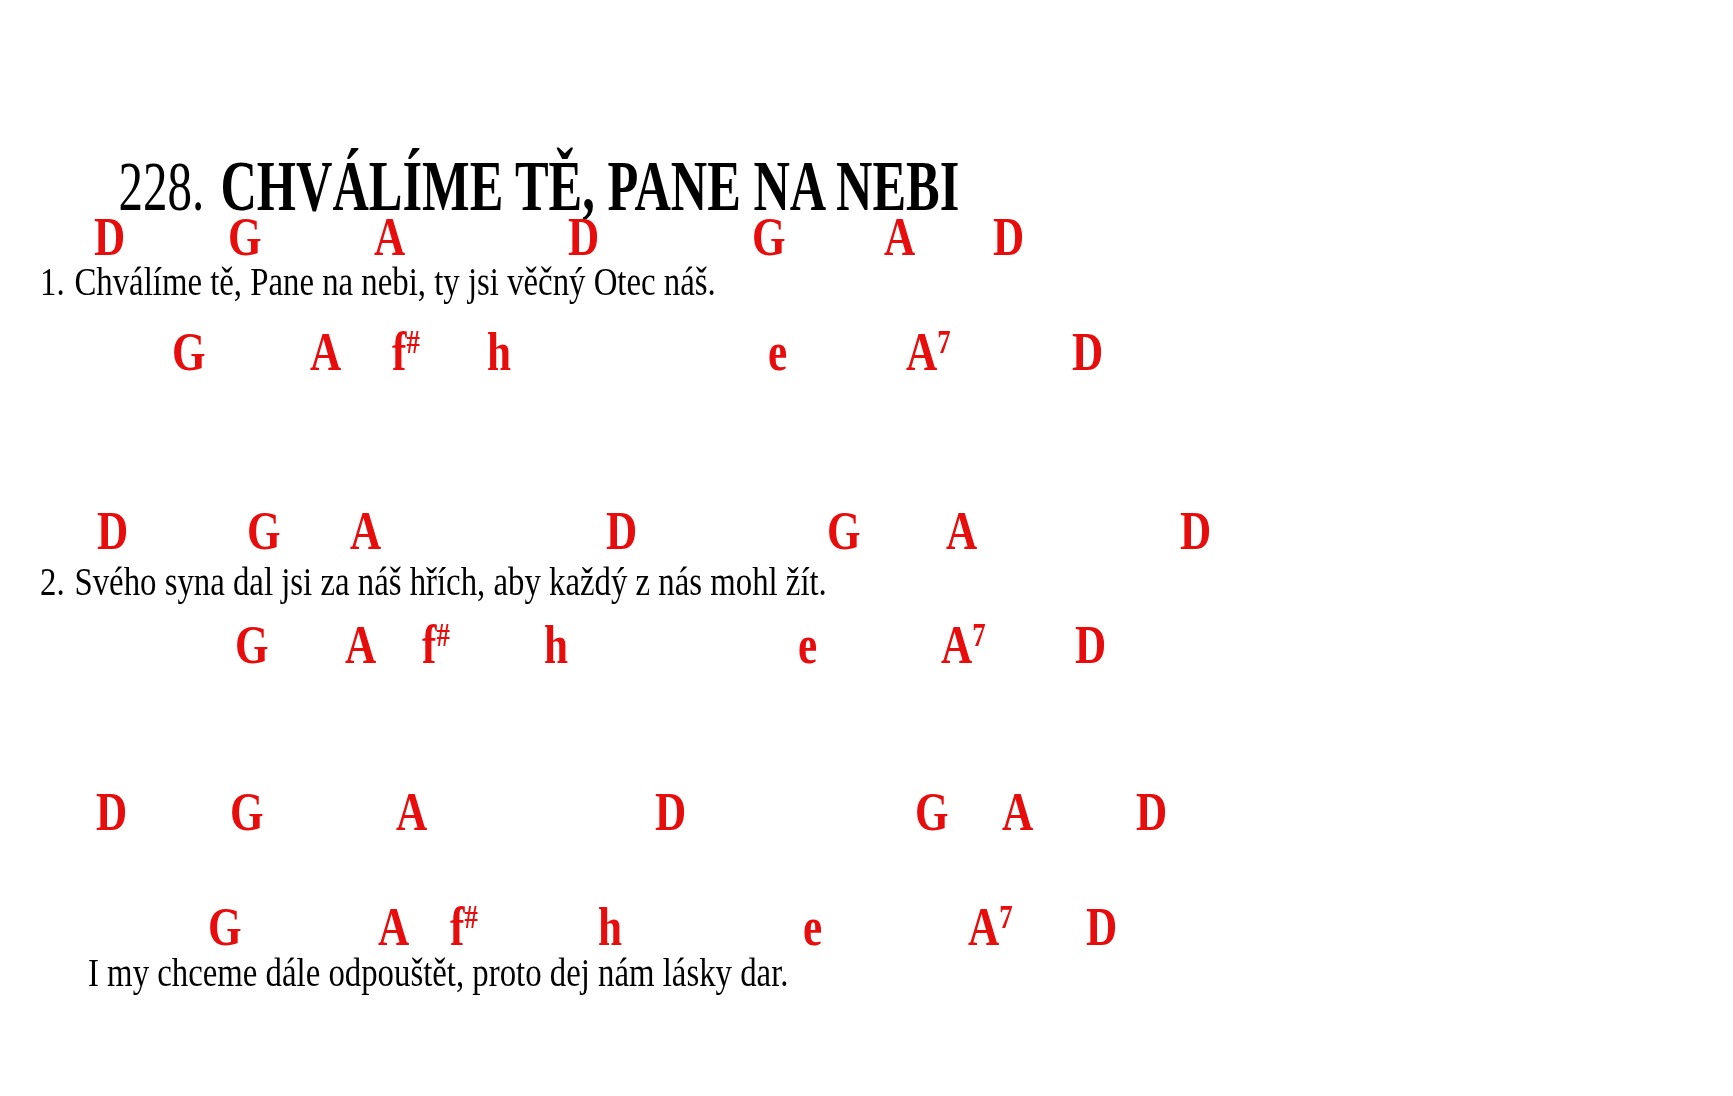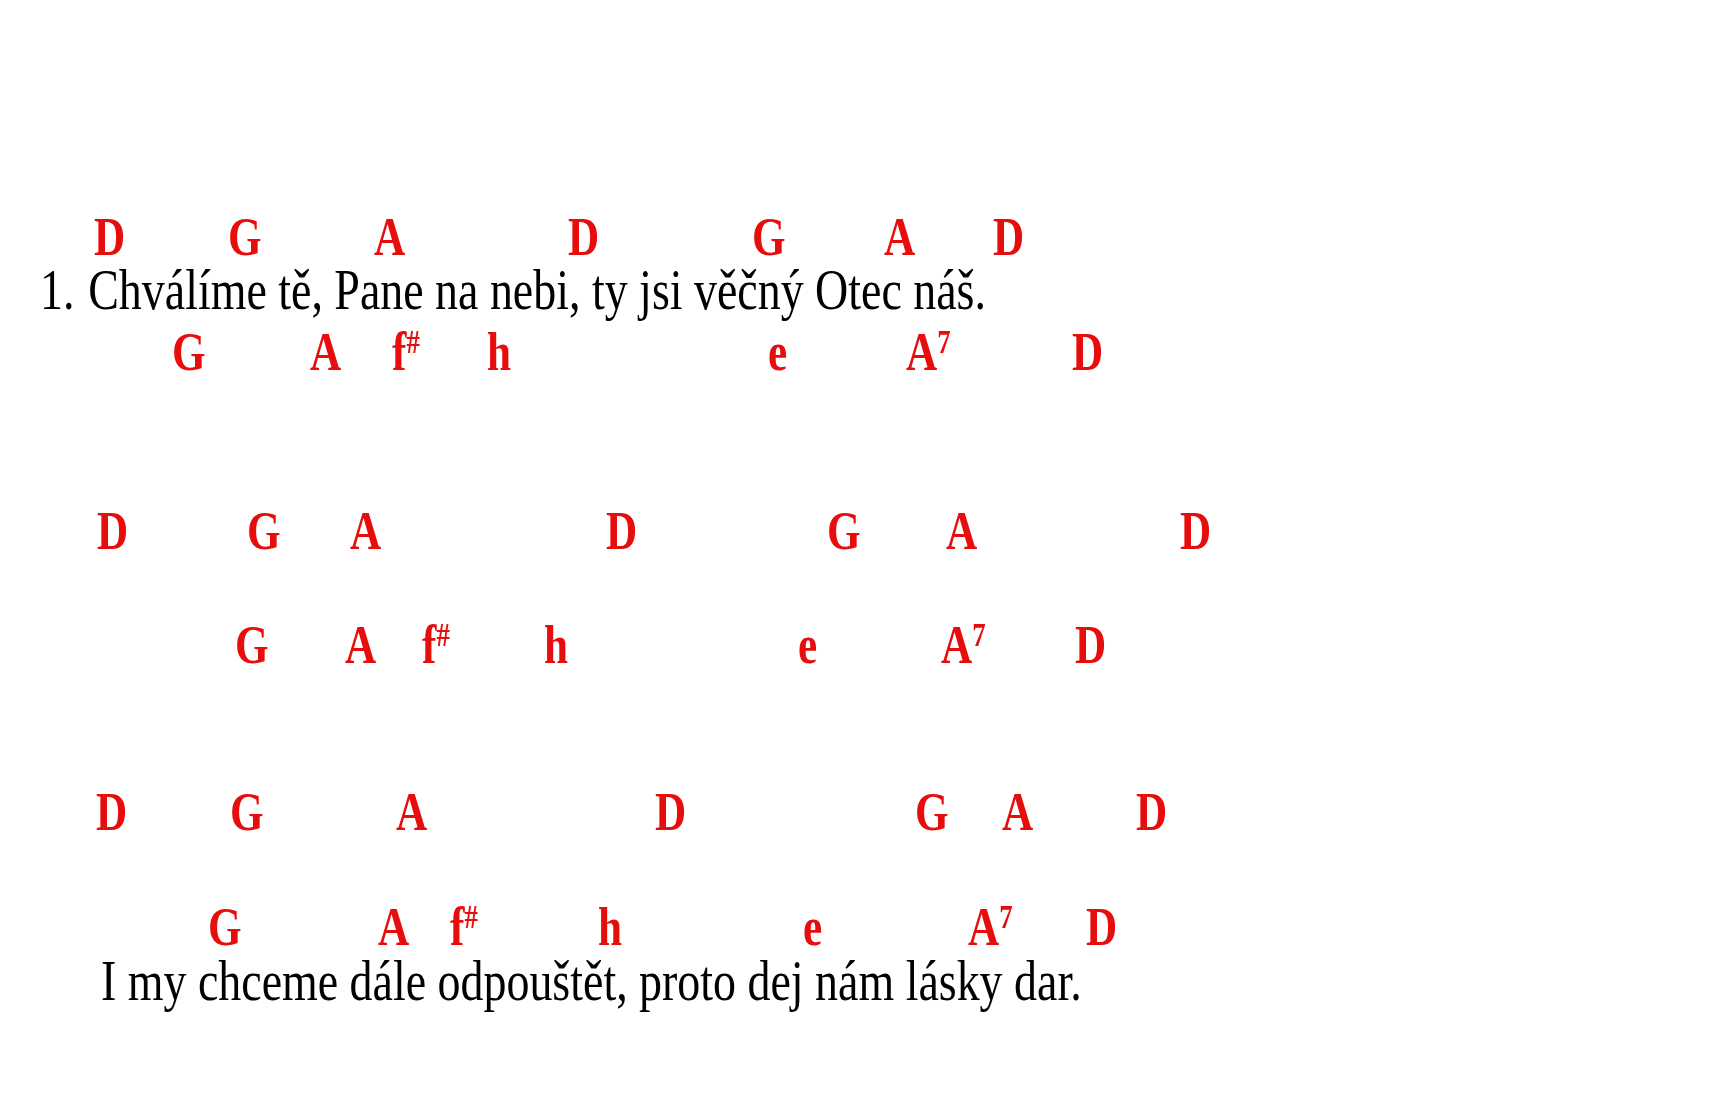--- a/index.html
+++ b/index.html
@@ -45,33 +45,38 @@
     white-space:pre;
   }
   .chord sup{
     font-size:0.62em;
     line-height:0;
     vertical-align:0.52em;
   }
   
   .lyric-row{
     position:absolute;
-    font-size:56px;
+    font-size:40px;
     line-height:1;
     white-space:nowrap;
   }
   .lyric-row .squeeze{transform:scaleX(0.82);}
   .verse-number{display:inline;}
   .lyric-text{margin-left:0.30em;}
   .lyric-text.no-num{margin-left:0;}
 </style>
 </head>
 <body>
 
 <div id="page">
+  <div class="title-line">
+    <span class="squeeze">
+      <span class="song-number">228.</span><span class="song-title">CHVÁLÍME TĚ, PANE NA NEBI</span>
+    </span>
+  </div>
 
 <div class="chord-row" style="top: 210px;">
       <span class="chord" style="left: 94px; color: rgb(232, 13, 13);">D</span>
       <span class="chord" style="left: 228px; color: rgb(232, 13, 13);">G</span>
       <span class="chord" style="left: 374px; color: rgb(232, 13, 13);">A</span>
       <span class="chord" style="left: 568px; color: rgb(232, 13, 13);">D</span>
       <span class="chord" style="left: 752px; color: rgb(232, 13, 13);">G</span>
       <span class="chord" style="left: 884px; color: rgb(232, 13, 13);">A</span>
       <span class="chord" style="left: 993px; color: rgb(232, 13, 13);">D</span>
     </div>
@@ -87,20 +92,21 @@
     </div>
     <div class="chord-row" style="top: 504px;">
       <span class="chord" style="left: 97px; color: rgb(232, 13, 13);">D</span>
       <span class="chord" style="left: 247px; color: rgb(232, 13, 13);">G</span>
       <span class="chord" style="left: 350px; color: rgb(232, 13, 13);">A</span>
       <span class="chord" style="left: 606px; color: rgb(232, 13, 13);">D</span>
       <span class="chord" style="left: 827px; color: rgb(232, 13, 13);">G</span>
       <span class="chord" style="left: 946px; color: rgb(232, 13, 13);">A</span>
       <span class="chord" style="left: 1180px; color: rgb(232, 13, 13);">D</span>
     </div>
+    <div class="lyric-row" style="top: 562px; left: 40px;"><span class="squeeze"><span class="verse-number">2.</span><span class="lyric-text">Svého syna dal jsi za náš hřích, aby každý z nás mohl žít.</span></span></div>
     <div class="chord-row" style="top: 618px;">
       <span class="chord" style="left: 235px; color: rgb(232, 13, 13);">G</span>
       <span class="chord" style="left: 345px; color: rgb(232, 13, 13);">A</span>
       <span class="chord" style="left: 422px; color: rgb(232, 13, 13);">f<sup>#</sup></span>
       <span class="chord" style="left: 544px; color: rgb(232, 13, 13);">h</span>
       <span class="chord" style="left: 798px; color: rgb(232, 13, 13);">e</span>
       <span class="chord" style="left: 941px; color: rgb(232, 13, 13);">A<sup>7</sup></span>
       <span class="chord" style="left: 1075px; color: rgb(232, 13, 13);">D</span>
     </div>
     <div class="chord-row" style="top: 785px;">
@@ -114,14 +120,14 @@
     </div>
     <div class="chord-row" style="top: 900px;">
       <span class="chord" style="left: 208px; color: rgb(232, 13, 13);">G</span>
       <span class="chord" style="left: 378px; color: rgb(232, 13, 13);">A</span>
       <span class="chord" style="left: 450px; color: rgb(232, 13, 13);">f<sup>#</sup></span>
       <span class="chord" style="left: 598px; color: rgb(232, 13, 13);">h</span>
       <span class="chord" style="left: 803px; color: rgb(232, 13, 13);">e</span>
       <span class="chord" style="left: 968px; color: rgb(232, 13, 13);">A<sup>7</sup></span>
       <span class="chord" style="left: 1086px; color: rgb(232, 13, 13);">D</span>
     </div>
-    <div class="lyric-row" style="top: 953px; left: 101px; text-align: center;"><span class="squeeze"><span class="lyric-text no-num">I my chceme dále odpouštět, proto dej nám lásky dar.</span></span></div>
+    <div class="lyric-row" style="top: 953px; left: 88px; text-align: center;"><span class="squeeze"><span class="lyric-text no-num">I my chceme dále odpouštět, proto dej nám lásky dar.</span></span></div>
   </div>
 
 </body></html>

